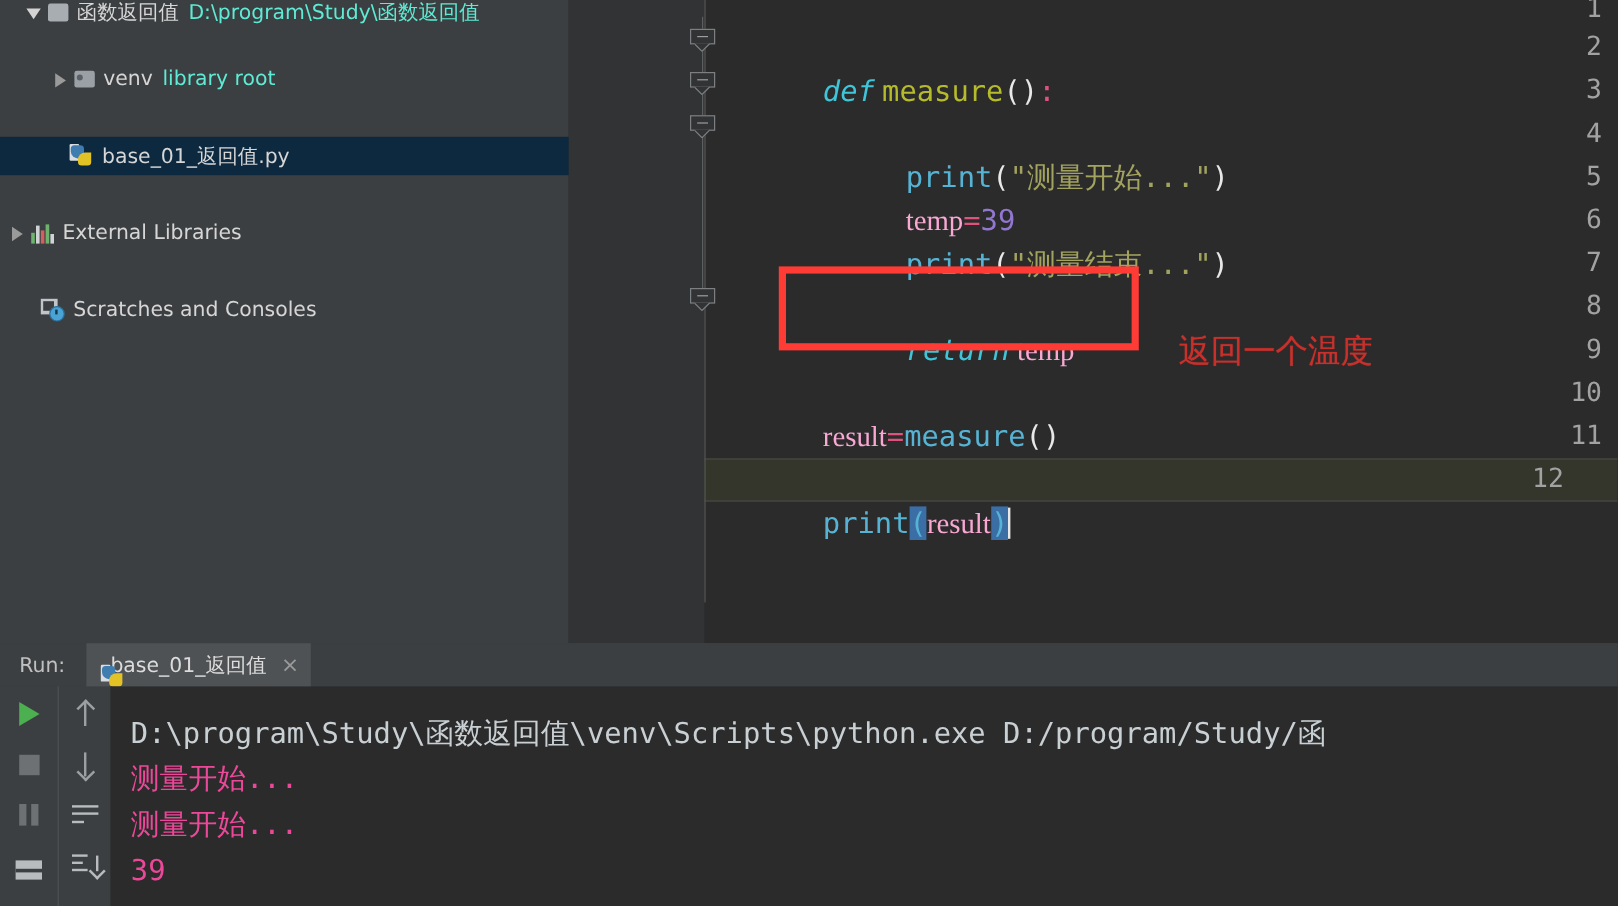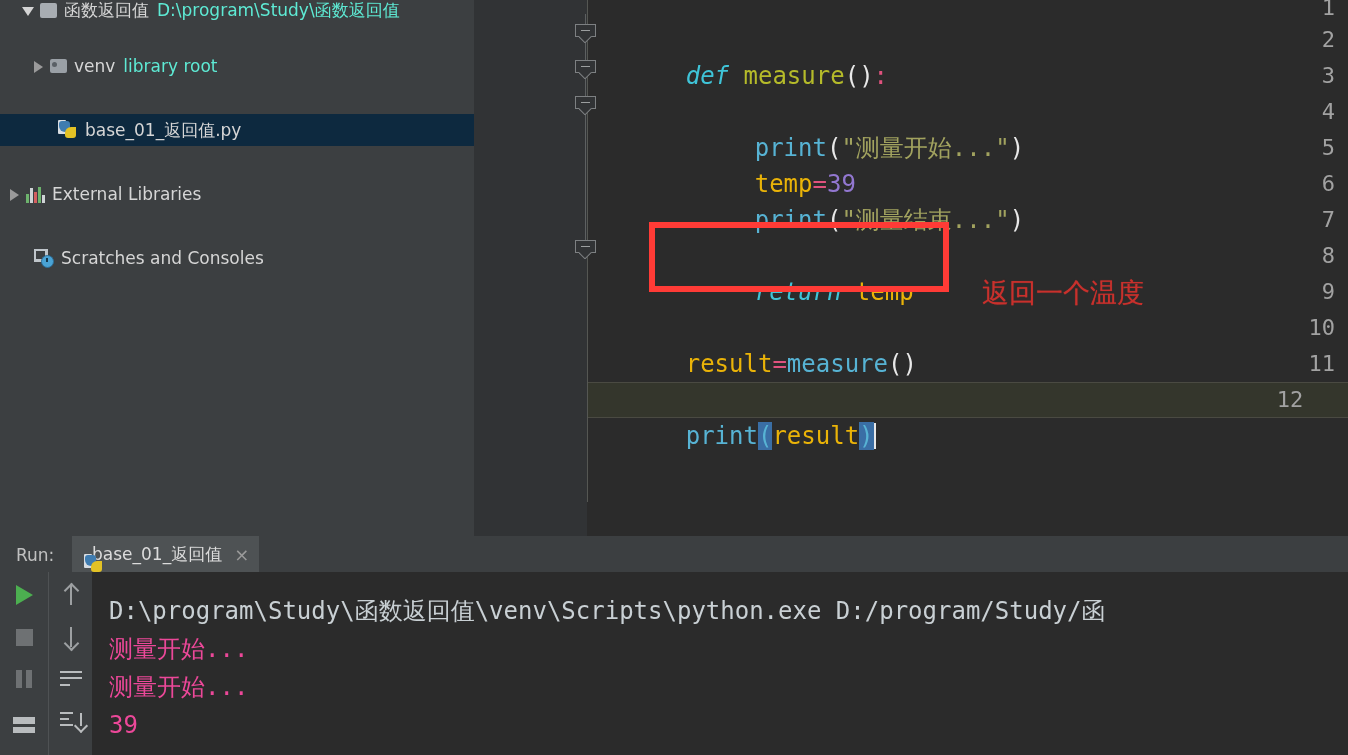--- a/index.html
+++ b/index.html
@@ -30,21 +30,21 @@
   }
   .tree-row .arrow.down::before{
     content:"";position:absolute;left:0px;top:3px;
     border-top:9px solid #d4d4d4;border-left:6px solid transparent;border-right:6px solid transparent;
   }
   .tree-row .ico{flex:0 0 auto;margin-right:7px;display:flex;align-items:center;}
   .lbl{color:#d6d6d6;}
   .sublbl{color:#5eead4;margin-left:8px;}
 
   .row-root{padding-left:22px;top:-6px;}
-  .row-venv{padding-left:32px;}
+  .row-venv{padding-left:44px;}
   .row-file{padding-left:58px;}
   .row-ext{padding-left:8px;}
   .row-scr{padding-left:34px;}
 
   
   .folder{width:17px;height:14px;background:#9aa0a6;border-radius:2px;position:relative;}
   .folder::before{content:"";position:absolute;left:2px;top:3px;width:5px;height:5px;border-radius:50%;background:#5a6066;}
   .folder-plain{width:17px;height:15px;background:#a8adb2;border-radius:2px;}
   
   .pyico{width:20px;height:20px;position:relative;}
@@ -80,21 +80,21 @@
     font-size:24px;white-space:pre;
   }
   .cur-line{
     position:absolute;left:0;width:874px;height:36px;background:#323232;
     border-top:1px solid #4a4a42;border-bottom:1px solid #4a4a42;
     box-sizing:border-box;background:#34362c;
   }
   .tok-kw{color:#3FC4D8;font-style:italic;}
   .tok-fn-def{color:#b5bb2a;}
   .tok-fn{color:#57b3d4;}
-  .tok-plain{color:#eab308;}
+  .tok-plain{color:#f9a8d4;font-family:Liberation Serif, serif;}
   .tok-str{color:#a2a35f;}
   .tok-num{color:#9277d0;}
   .tok-op{color:#e0527e;}
   .tok-punc{color:#e8e8e8;}
   .tok-colon{color:#e0527e;}
   .tok-brk{color:#57b3d4;background:#3a6ea5;}
   .caret{display:inline-block;width:2px;height:26px;background:#e8e8e8;vertical-align:-5px;}
 
   
   .fold{position:absolute;width:22px;height:18px;}

